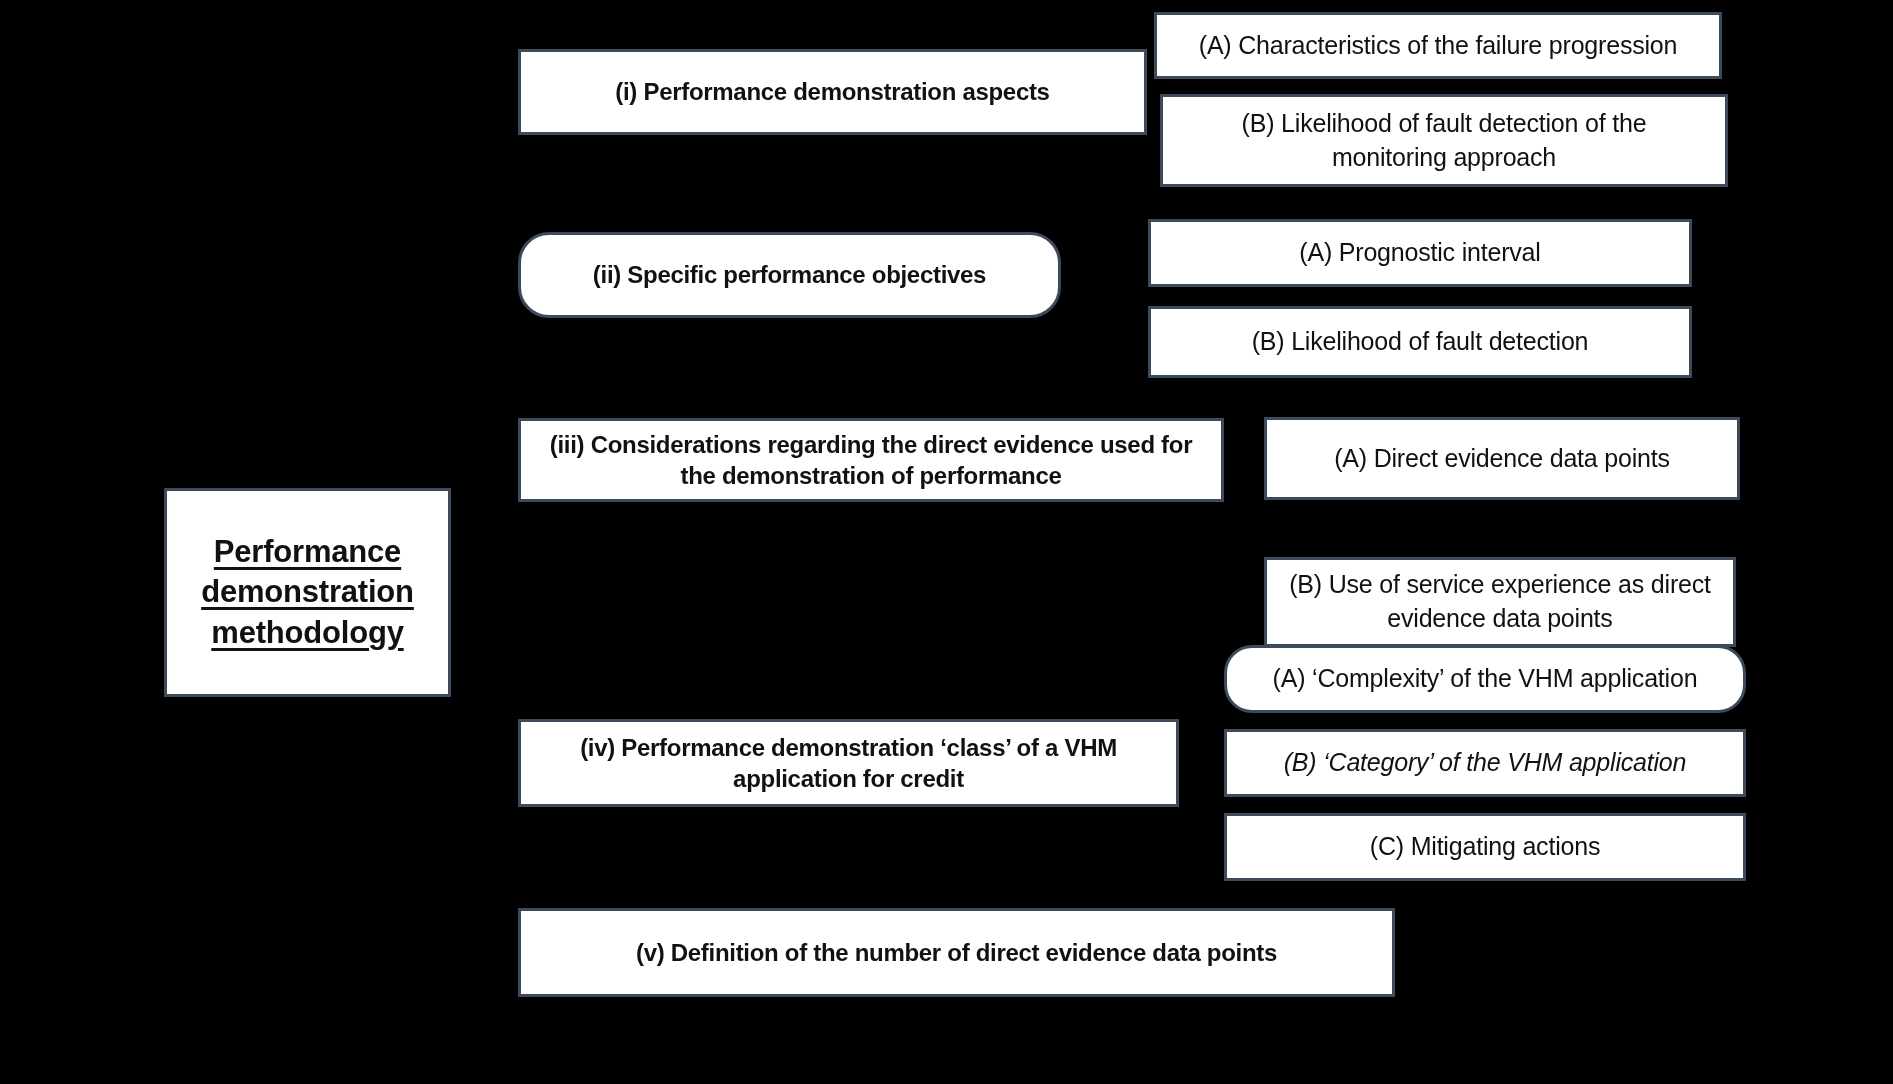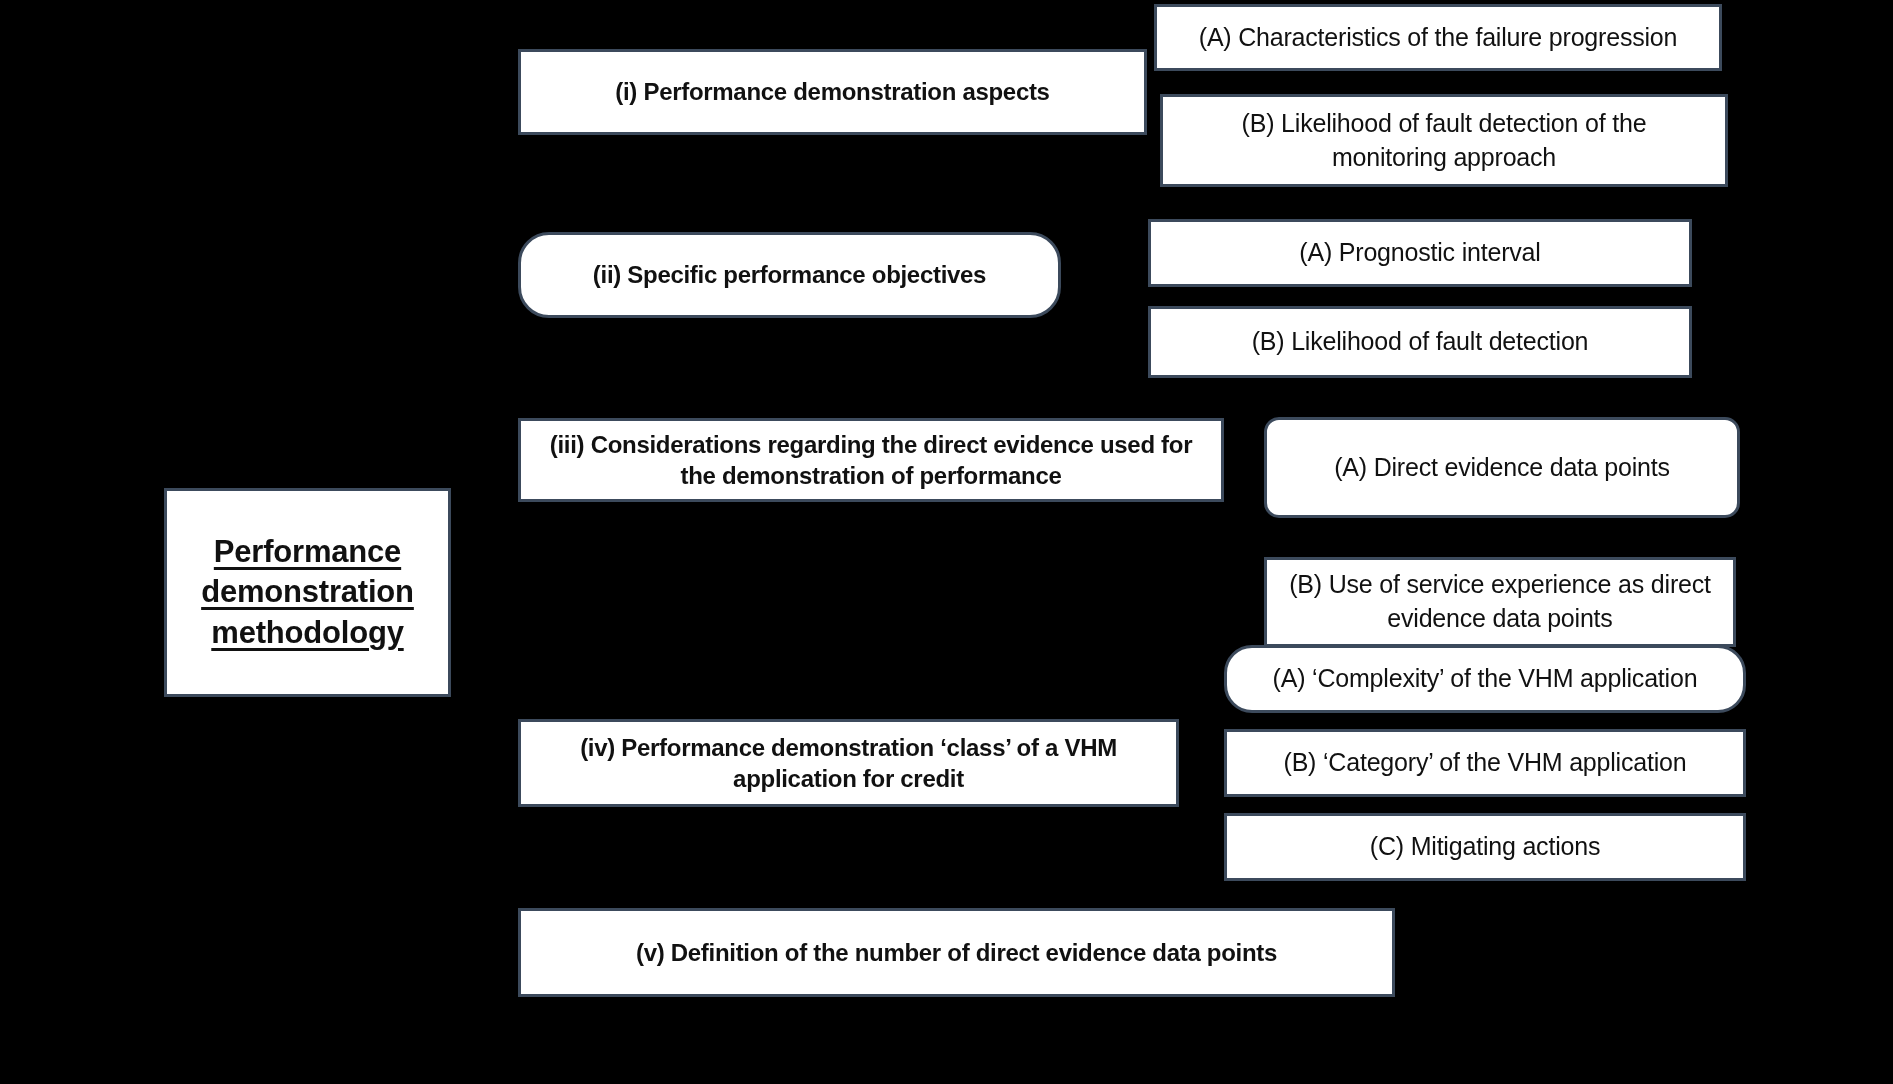--- a/index.html
+++ b/index.html
@@ -45,31 +45,31 @@
     font-size: 31px;
     line-height: 1.3;
     text-decoration: underline;
     text-decoration-thickness: 3px;
     text-underline-offset: 5px;
     letter-spacing: -0.2px;
   }
   
   .pos-root { left: 164px; top: 488px; width: 287px; height: 209px; }
   .pos-b1   { left: 518px; top: 49px;  width: 629px; height: 86px; }
-  .pos-b1a  { left: 1154px; top: 4px;  width: 568px; height: 67px; }
+  .pos-b1a  { left: 1154px; top: 12px;  width: 568px; height: 67px; }
   .pos-b1b  { left: 1140px; top: 94px;  width: 568px; height: 93px; margin-left: 20px; }
   .pos-b2   { left: 518px; top: 232px; width: 543px; height: 86px; border-radius: 31px; }
   .pos-b2a  { left: 1148px; top: 219px; width: 544px; height: 68px; }
   .pos-b2b  { left: 1148px; top: 306px; width: 544px; height: 72px; }
   .pos-b3   { left: 518px; top: 418px; width: 706px; height: 84px; }
-  .pos-b3a  { left: 1264px; top: 417px; width: 476px; height: 101px; border-radius: 15px; }
+  .pos-b3a  { left: 1264px; top: 417px; width: 476px; height: 83px; }
   .pos-b3b  { left: 1264px; top: 516px; width: 472px; height: 90px; margin-top: 41px; }
   .pos-b4   { left: 518px; top: 719px; width: 661px; height: 88px; }
   .pos-b4a  { left: 1224px; top: 645px; width: 522px; height: 68px; border-radius: 28px; }
-  .pos-b4b  { left: 1224px; top: 729px; width: 522px; height: 68px; }
+  .pos-b4b  { left: 1224px; top: 729px; width: 522px; height: 68px; font-style: italic; }
   .pos-b4c  { left: 1224px; top: 813px; width: 522px; height: 68px; text-align: right; }
   .pos-b5   { left: 518px; top: 908px; width: 877px; height: 89px; }
 </style>
 </head>
 <body>
 
 <div class="canvas">
 
   <div class="node root pos-root">Performance
 demonstration

